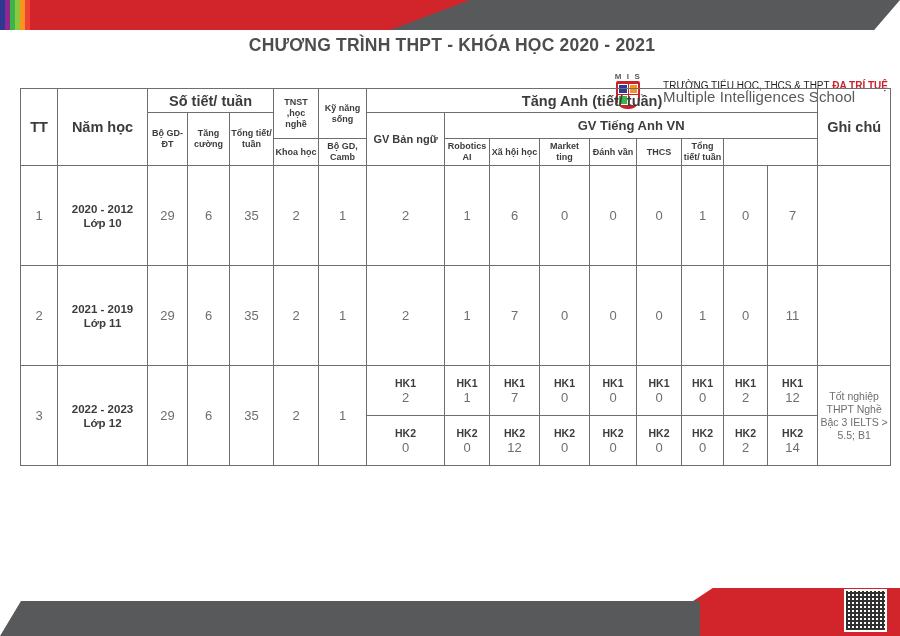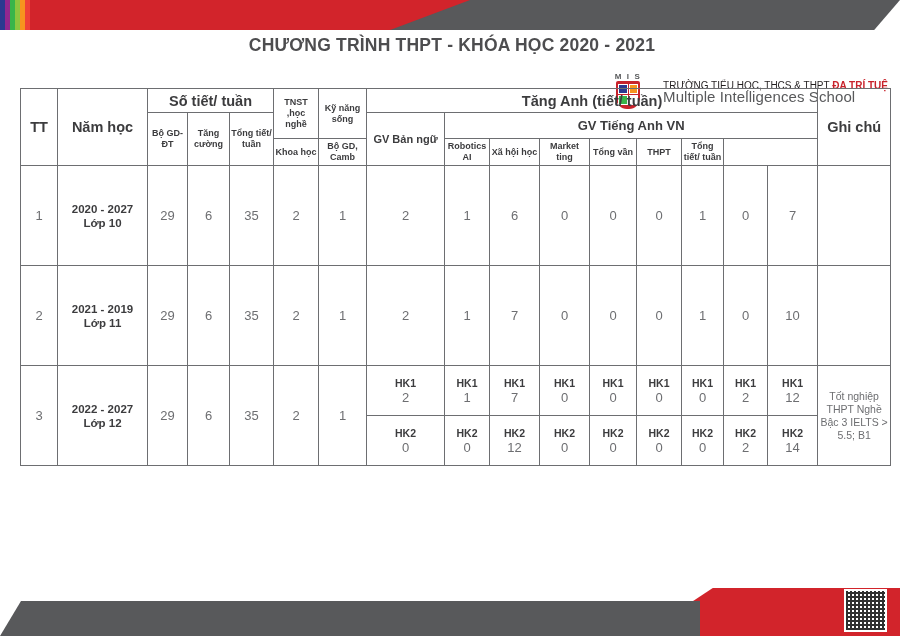--- a/index.html
+++ b/index.html
@@ -273,31 +273,31 @@
           <th class="h-leaf" rowspan="2">Tổng tiết/ tuần</th>
           <th class="h-med" rowspan="2">GV Bản ngữ</th>
           <th class="h-sub" colspan="8">GV Tiếng Anh VN</th>
         </tr>
         <tr>
           <th class="h-leaf">Khoa học</th>
           <th class="h-leaf">Bộ GD, Camb</th>
           <th class="h-leaf">Robotics AI</th>
           <th class="h-leaf">Xã hội học</th>
           <th class="h-leaf">Market ting</th>
-          <th class="h-leaf">Tổng vần</th>
-          <th class="h-leaf">THPT</th>
+          <th class="h-leaf">Đánh vần</th>
+          <th class="h-leaf">THCS</th>
           <th class="h-leaf">Tổng tiết/ tuần</th>
         </tr>
       </thead>
       <tbody>
 
         <tr>
           <td class="cell">1</td>
           <td class="cell cell-year">
-            <div>2020 - 2027</div>
+            <div>2020 - 2012</div>
             <div>Lớp 10</div>
           </td>
           <td class="cell">29</td>
           <td class="cell">6</td>
           <td class="cell">35</td>
           <td class="cell">2</td>
           <td class="cell">1</td>
           <td class="cell">2</td>
           <td class="cell">1</td>
           <td class="cell">6</td>
@@ -322,28 +322,28 @@
           <td class="cell">2</td>
           <td class="cell">1</td>
           <td class="cell">2</td>
           <td class="cell">1</td>
           <td class="cell">7</td>
           <td class="cell">0</td>
           <td class="cell">0</td>
           <td class="cell">0</td>
           <td class="cell">1</td>
           <td class="cell">0</td>
-          <td class="cell">10</td>
+          <td class="cell">11</td>
           <td class="cell note"></td>
         </tr>
 
         <tr>
           <td class="cell" rowspan="2">3</td>
           <td class="cell cell-year" rowspan="2">
-            <div>2022 - 2027</div>
+            <div>2022 - 2023</div>
             <div>Lớp 12</div>
           </td>
           <td class="cell" rowspan="2">29</td>
           <td class="cell" rowspan="2">6</td>
           <td class="cell" rowspan="2">35</td>
           <td class="cell" rowspan="2">2</td>
           <td class="cell" rowspan="2">1</td>
 
           <td class="cell cell-half">
             <span class="hk">HK1</span>

